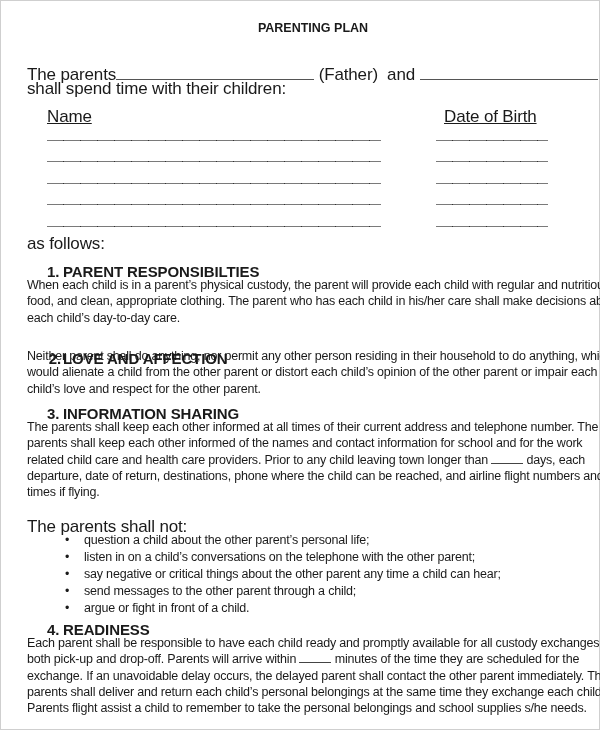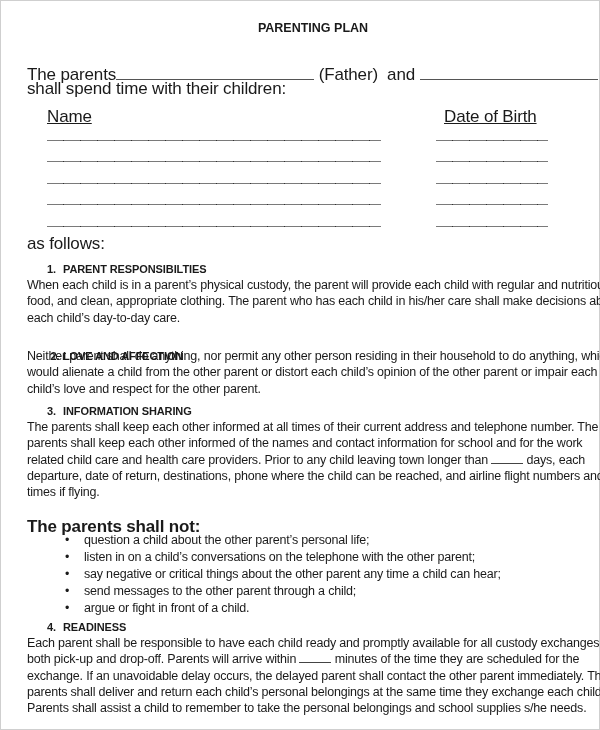--- a/index.html
+++ b/index.html
@@ -20,21 +20,21 @@
   .title {
     position: absolute; left: 0; width: 600px; top: 20px;
     text-align: center; font-weight: bold; font-size: 12.5px; padding-left: 12px;
   }
   .blank { display: inline-block; border-bottom: 1px solid #555; vertical-align: baseline; }
   .hdr { text-decoration: underline; }
   .dash-line {
     position: absolute; height: 1px;
     background-image: repeating-linear-gradient(to right, #7a7a7a 0 16px, #333 16px 17px);
   }
-  .sec-head { position: absolute; left: 46px; font-weight: bold; font-size: 11px; white-space: nowrap; letter-spacing: -0.1px; }
+  .sec-head { position: absolute; left: 46px; font-weight: bold; font-size: 15px; white-space: nowrap; letter-spacing: -0.1px; }
   .sec-head .num { display: inline-block; width: 16px; }
   .para {
     position: absolute; left: 26px; width: 560px;
     font-size: 12.5px; line-height: 16.3px; letter-spacing: -0.2px;
   }
   .para .line { display: block; white-space: nowrap; }
   .bullets { position: absolute; left: 62px; margin: 0; padding: 0; list-style: none; }
   .bullets li { position: relative; font-size: 12.5px; line-height: 17px; padding-left: 21px; white-space: nowrap; letter-spacing: -0.2px; }
   .bullets li .dot { position: absolute; left: 2px; top: 0; }
   .inblank { display: inline-block; width: 32px; border-bottom: 1px solid #444; height: 11px; vertical-align: baseline; }
@@ -93,33 +93,33 @@
     <span class="num">3.</span><span>INFORMATION SHARING</span>
   </div>
   <div class="para" style="top:418px;">
     <span class="line">The parents shall keep each other informed at all times of their current address and telephone number. The</span>
     <span class="line">parents shall keep each other informed of the names and contact information for school and for the work</span>
     <span class="line"><span>related child care and health care providers. Prior to any child leaving town longer than</span> <span class="inblank"></span> <span>days, each</span></span>
     <span class="line">departure, date of return, destinations, phone where the child can be reached, and airline flight numbers and</span>
     <span class="line">times if flying.</span>
   </div>
 
-  <div class="abs" style="left:26px; top:516px;font-weight:bold;">The parents shall not:</div>
+  <div class="abs" style="left:26px; top:516px;">The parents shall not:</div>
   <ul class="bullets" style="top:531px;">
     <li><span class="dot">•</span><span>question a child about the other parent’s personal life;</span></li>
     <li><span class="dot">•</span><span>listen in on a child’s conversations on the telephone with the other parent;</span></li>
     <li><span class="dot">•</span><span>say negative or critical things about the other parent any time a child can hear;</span></li>
     <li><span class="dot">•</span><span>send messages to the other parent through a child;</span></li>
     <li><span class="dot">•</span><span>argue or fight in front of a child.</span></li>
   </ul>
 
   <div class="sec-head" style="top:620px;">
     <span class="num">4.</span><span>READINESS</span>
   </div>
   <div class="para" style="top:634px;">
     <span class="line">Each parent shall be responsible to have each child ready and promptly available for all custody exchanges –</span>
     <span class="line"><span>both pick-up and drop-off. Parents will arrive within</span> <span class="inblank"></span> <span>minutes of the time they are scheduled for the</span></span>
     <span class="line">exchange. If an unavoidable delay occurs, the delayed parent shall contact the other parent immediately. The</span>
     <span class="line">parents shall deliver and return each child’s personal belongings at the same time they exchange each child.</span>
-    <span class="line">Parents shall assist a child to remember to take the personal belongings and school supplies s/he needs.</span>
+    <span class="line">Parents flight assist a child to remember to take the personal belongings and school supplies s/he needs.</span>
   </div>
 
 </div>
 
 </body></html>

